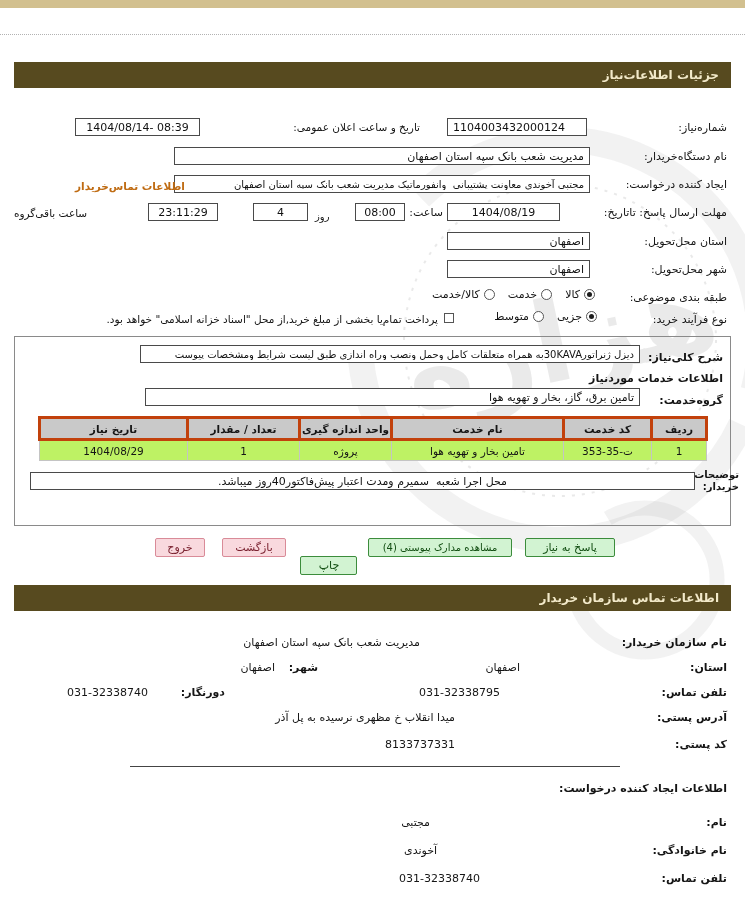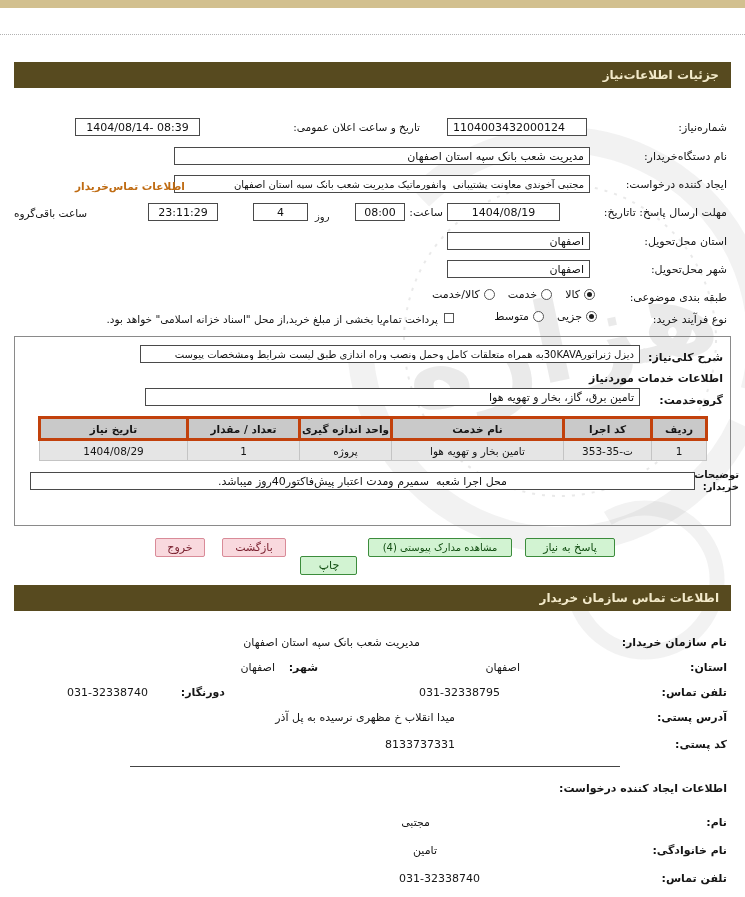--- a/index.html
+++ b/index.html
@@ -41,21 +41,21 @@
   }
   .btn.green { background:#d2f3d2; border:1px solid #3c8c3c; color:#134f13; }
   .btn.pink  { background:#f9d9de; border:1px solid #d98b98; color:#7a2230; }
   .box { border:1px solid #8a8a8a; background:transparent; }
   table.svc { border-collapse:collapse; table-layout:fixed; font-size:11px; }
   table.svc th {
     background:#c9c9c9; border:3px solid #c2410c; height:22px; font-weight:bold;
     text-align:center; font-size:10.5px; overflow:hidden; white-space:nowrap;
   }
   table.svc td {
-    background:#e5e5e5; border:1px solid #c4c4c4; height:21px; text-align:center;
+    background:#bef264; border:1px solid #c4c4c4; height:21px; text-align:center;
     font-size:10.5px; overflow:hidden; white-space:nowrap;
   }
   .wm { pointer-events:none; }
 </style>
 </head>
 <body>
 
 <svg class="abs wm" style="left:260px; top:100px;" width="485" height="560" viewBox="0 0 485 560">
   <circle cx="300" cy="240" r="200" fill="none" stroke="#9a9a9a" stroke-width="26" stroke-dasharray="520 180" opacity="0.13" transform="rotate(25 300 240)"></circle>
   <circle cx="300" cy="240" r="156" fill="none" stroke="#9a9a9a" stroke-width="2" stroke-dasharray="3 7" opacity="0.22"></circle>
@@ -141,21 +141,21 @@
     <col style="width:55px">
       <col style="width:88px">
       <col style="width:172px">
     <col style="width:92px">
       <col style="width:112px">
       <col style="width:148px">
   </colgroup>
   <thead>
     <tr>
       <th>ردیف</th>
-      <th>کد اجرا</th>
+      <th>کد خدمت</th>
       <th>نام خدمت</th>
       <th>واحد اندازه گیری</th>
       <th>تعداد / مقدار</th>
       <th>تاریخ نیاز</th>
     </tr>
   </thead>
   <tbody>
     <tr>
       <td>1</td>
       <td>ت-35-353</td>
@@ -200,16 +200,16 @@
 <span class="abs lbl ltr" style="right:290px; top:738px;">8133737331</span>
 
 <div class="abs" style="left:130px; top:766px; width:490px; border-top:1px solid #444;"></div>
 
 <span class="abs lbl b" style="right:18px; top:782px;">اطلاعات ایجاد کننده درخواست:</span>
 
 <span class="abs lbl b" style="right:18px; top:816px;">نام:</span>
 <span class="abs lbl" style="right:315px; top:816px;">مجتبی</span>
 
 <span class="abs lbl b" style="right:18px; top:844px;">نام خانوادگی:</span>
-<span class="abs lbl" style="right:308px; top:844px;">تامین</span>
+<span class="abs lbl" style="right:308px; top:844px;">آخوندی</span>
 
 <span class="abs lbl b" style="right:18px; top:872px;">تلفن تماس:</span>
 <span class="abs lbl ltr" style="right:265px; top:872px;">031-32338740</span>
 
 </body></html>

